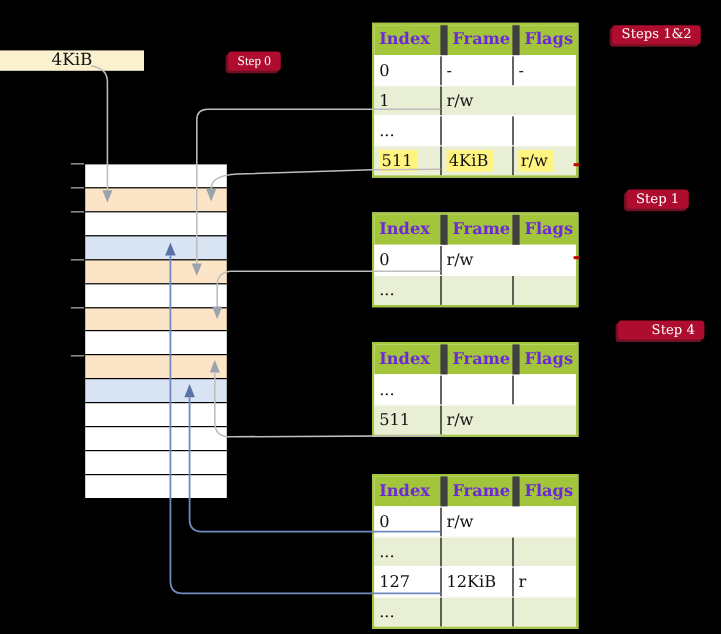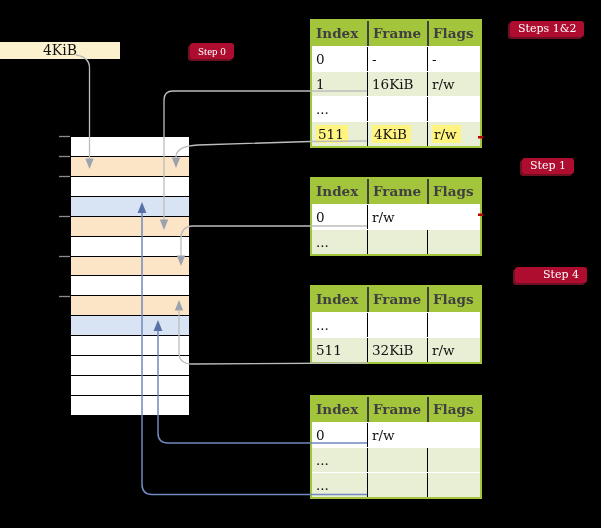--- a/index.html
+++ b/index.html
@@ -45,26 +45,26 @@
   #table-step4b{top:395px;}
   .trow{display:flex;height:25px;box-sizing:border-box;}
   .thead{background:var(--header_green,#A3C53C);color:#fff;font-weight:bold;}
   .shade-white{background:var(--row_white,#fff);}
   .shade-green{background:var(--row_green,#E9EFD5);}
   .trow + .trow{border-top:1px solid #fff;}
   .cell{
     box-sizing:border-box;padding-left:4px;font-size:13.5px;line-height:24px;
     overflow:hidden;white-space:nowrap;color:#111;
   }
-  .thead .cell{color:#404040;line-height:24px;}
+  .thead .cell{color:#6d28d9;line-height:24px;}
   .c0{width:55px;}
   .c1{width:60px;}
   .c2{width:53px;}
   .trow .cell + .cell{border-left:1px solid #000;}
-  .thead .cell + .cell{border-left:2px solid #404040;}
+  .thead .cell + .cell{border-left:6px solid #404040;}
   .hl{background:var(--highlight_yellow,#FFF47F);padding:1px 4px 1px 2px;}
   
   #overlay{position:absolute;left:0;top:0;pointer-events:none;}
   .gline{fill:none;stroke:var(--gray_line,#BDBDBD);stroke-width:1.3;}
   .garrow{fill:var(--gray_arrow,#9BA3AE);stroke:none;}
   .bline{fill:none;stroke:var(--blue_line,#7089BE);stroke-width:1.5;}
   .barrow{fill:var(--blue_arrow,#5872A8);stroke:none;}
   .tick{stroke:var(--tick_gray,#8C8C8C);stroke-width:1.3;}
   .redmark{fill:var(--red_dash,#C00000);}
 </style>
@@ -103,21 +103,20 @@
         <div class="cell c1">Frame</div>
         <div class="cell c2">Flags</div>
       </div>
       <div class="trow shade-white">
         <div class="cell c0">0</div>
         <div class="cell c1">-</div>
         <div class="cell c2">-</div>
       </div>
       <div class="trow shade-green">
         <div class="cell c0">1</div>
-        <div class="cell c1">16KiB</div>
         <div class="cell c2">r/w</div>
       </div>
       <div class="trow shade-white">
         <div class="cell c0">...</div>
         <div class="cell c1"></div>
         <div class="cell c2"></div>
       </div>
       <div class="trow shade-green">
         <div class="cell c0"><span class="hl">511</span></div>
         <div class="cell c1"><span class="hl">4KiB</span></div>
@@ -146,38 +145,42 @@
         <div class="cell c1">Frame</div>
         <div class="cell c2">Flags</div>
       </div>
       <div class="trow shade-white">
         <div class="cell c0">...</div>
         <div class="cell c1"></div>
         <div class="cell c2"></div>
       </div>
       <div class="trow shade-green">
         <div class="cell c0">511</div>
-        <div class="cell c1">32KiB</div>
         <div class="cell c2">r/w</div>
       </div>
     </div>
   <div class="ptable" id="table-step4b">
       <div class="trow thead">
         <div class="cell c0">Index</div>
         <div class="cell c1">Frame</div>
         <div class="cell c2">Flags</div>
       </div>
       <div class="trow shade-white">
         <div class="cell c0">0</div>
         <div class="cell c2">r/w</div>
       </div>
       <div class="trow shade-green">
         <div class="cell c0">...</div>
         <div class="cell c1"></div>
         <div class="cell c2"></div>
+      </div>
+      <div class="trow shade-white">
+        <div class="cell c0">127</div>
+        <div class="cell c1">12KiB</div>
+        <div class="cell c2">r</div>
       </div>
       <div class="trow shade-green">
         <div class="cell c0">...</div>
         <div class="cell c1"></div>
         <div class="cell c2"></div>
       </div>
     </div>
 
   <svg id="overlay" width="601" height="528" viewBox="0 0 601 528">
     <g>

